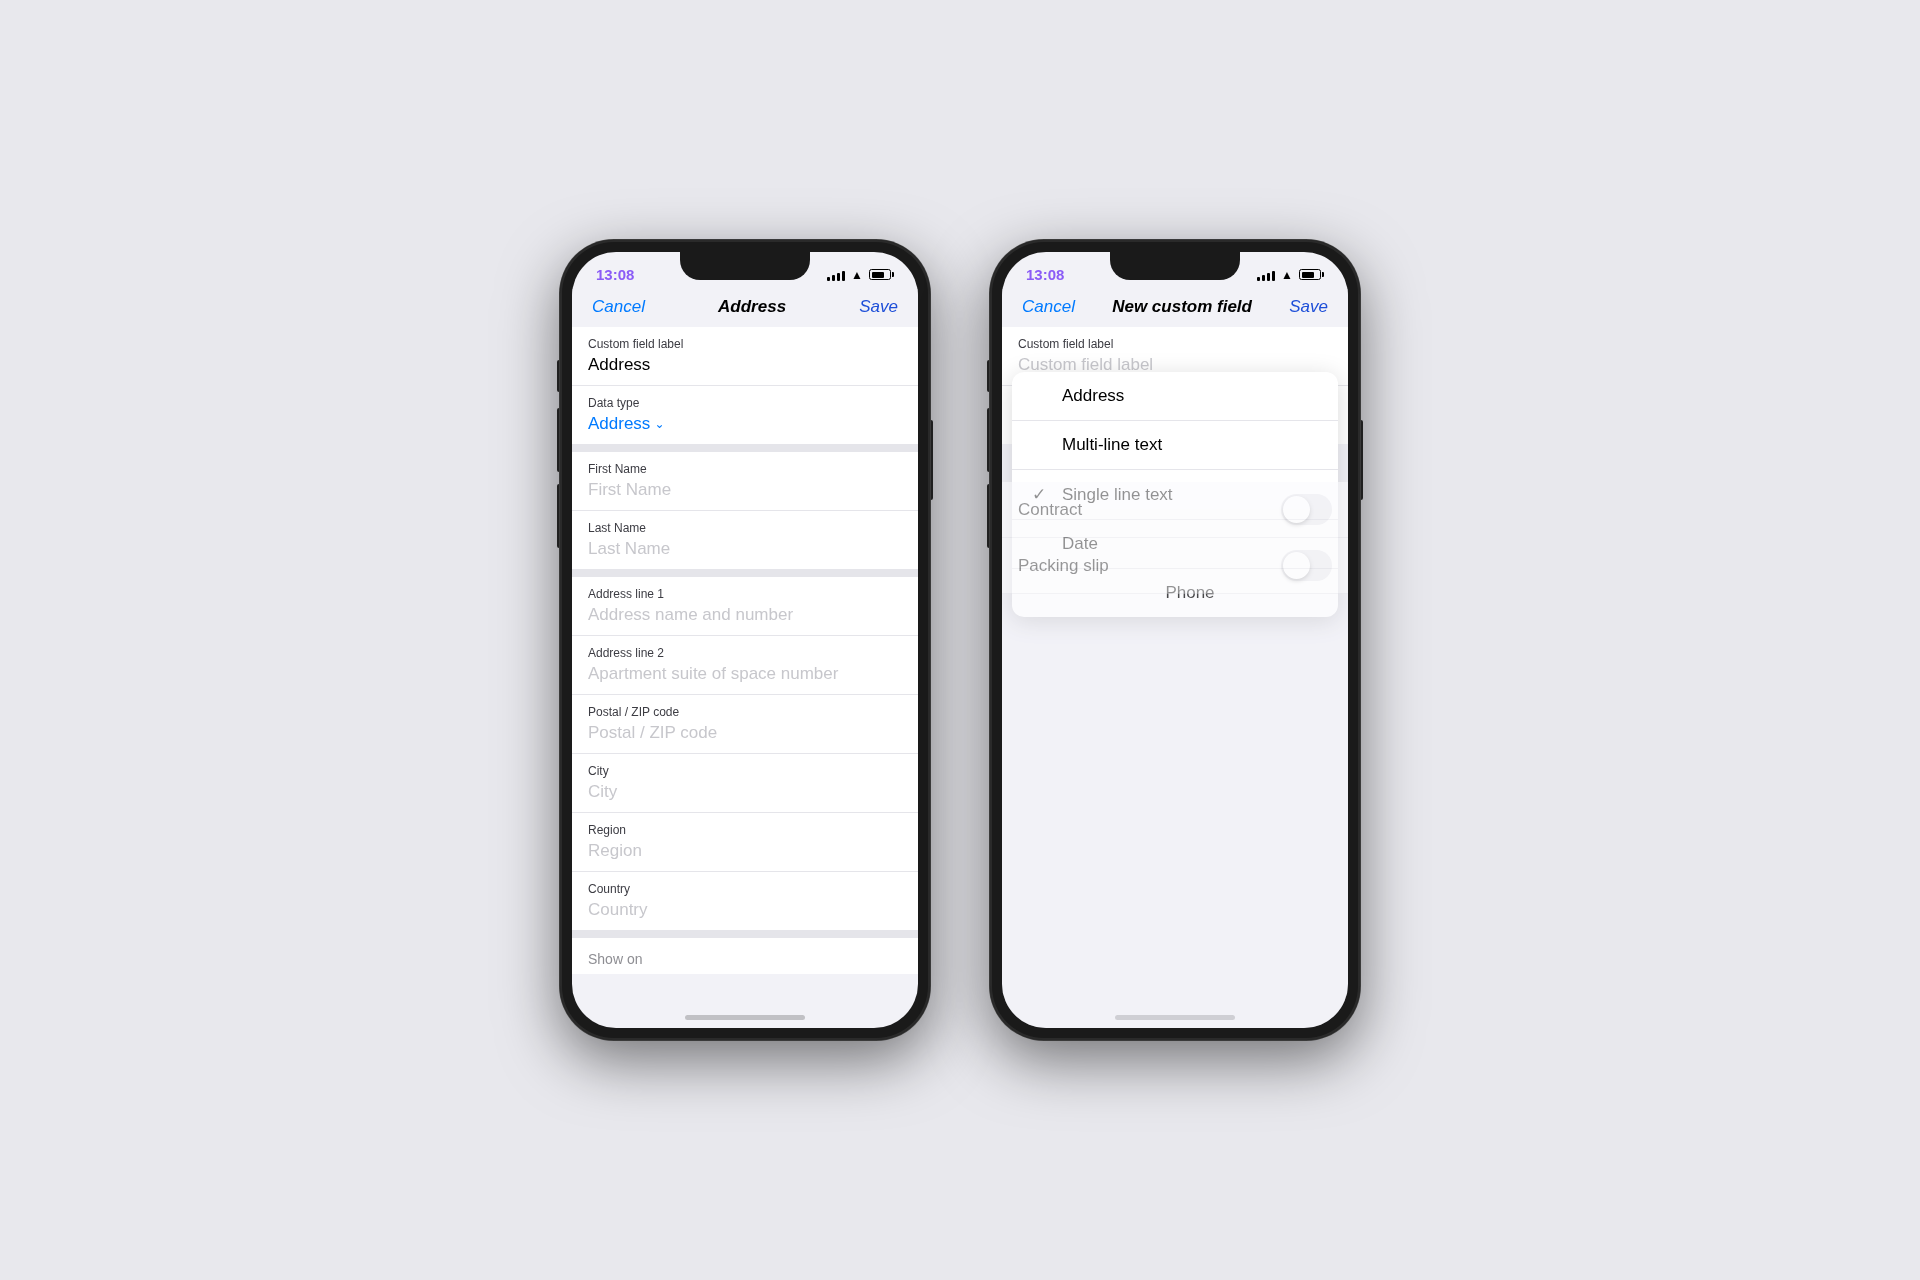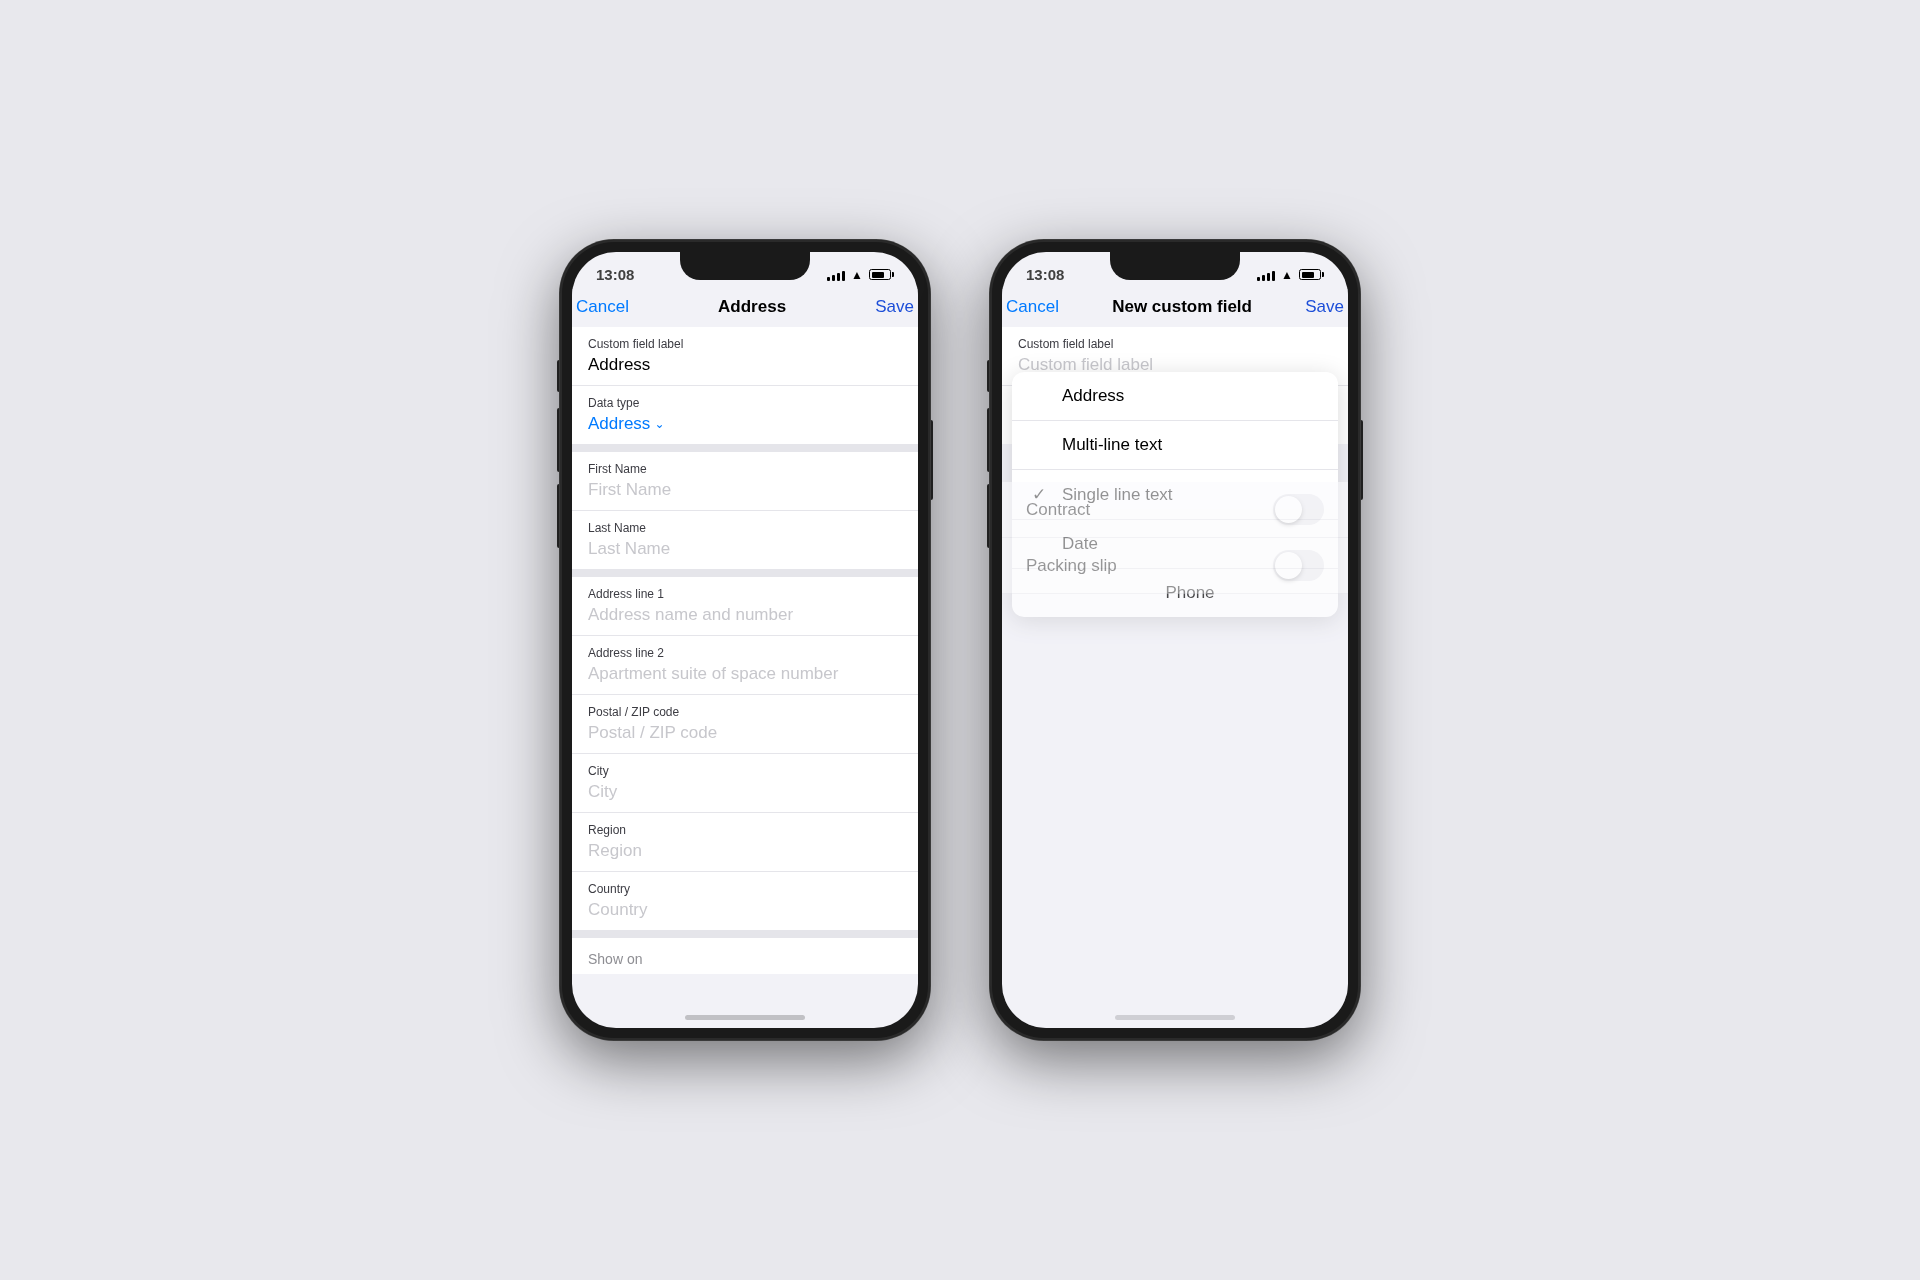--- a/index.html
+++ b/index.html
@@ -100,21 +100,21 @@
       justify-content: space-between;
       align-items: center;
       padding: 14px 24px 6px;
       position: relative;
       z-index: 5;
     }
 
     .status-time {
       font-size: 15px;
       font-weight: 600;
-      color: #404040;
+      color: #8b5cf6;
     }
 
     .status-icons {
       display: flex;
       align-items: center;
       gap: 6px;
     }
 
     .signal-bars {
       display: flex;
@@ -160,22 +160,23 @@
       height: 5px;
       background: #000;
       border-radius: 0 1px 1px 0;
     }
 
     
     .nav-bar {
       display: flex;
       justify-content: space-between;
       align-items: center;
-      padding: 8px 4px 10px;
+      padding: 8px 20px 10px;
       background: #f2f2f7;
+      font-style: italic;
     }
 
     .nav-cancel {
       font-size: 17px;
       color: #007aff;
       font-weight: 400;
     }
 
     .nav-title {
       font-size: 17px;
@@ -248,21 +249,21 @@
 
     .chevron-down {
       font-size: 12px;
     }
 
     
     .toggle-row {
       display: flex;
       justify-content: space-between;
       align-items: center;
-      padding: 12px 24px;
+      padding: 12px 16px;
       background: #fff;
       border-bottom: 0.5px solid #e5e5ea;
     }
 
     .toggle-label {
       font-size: 17px;
       color: #000;
     }
 
     .toggle {

